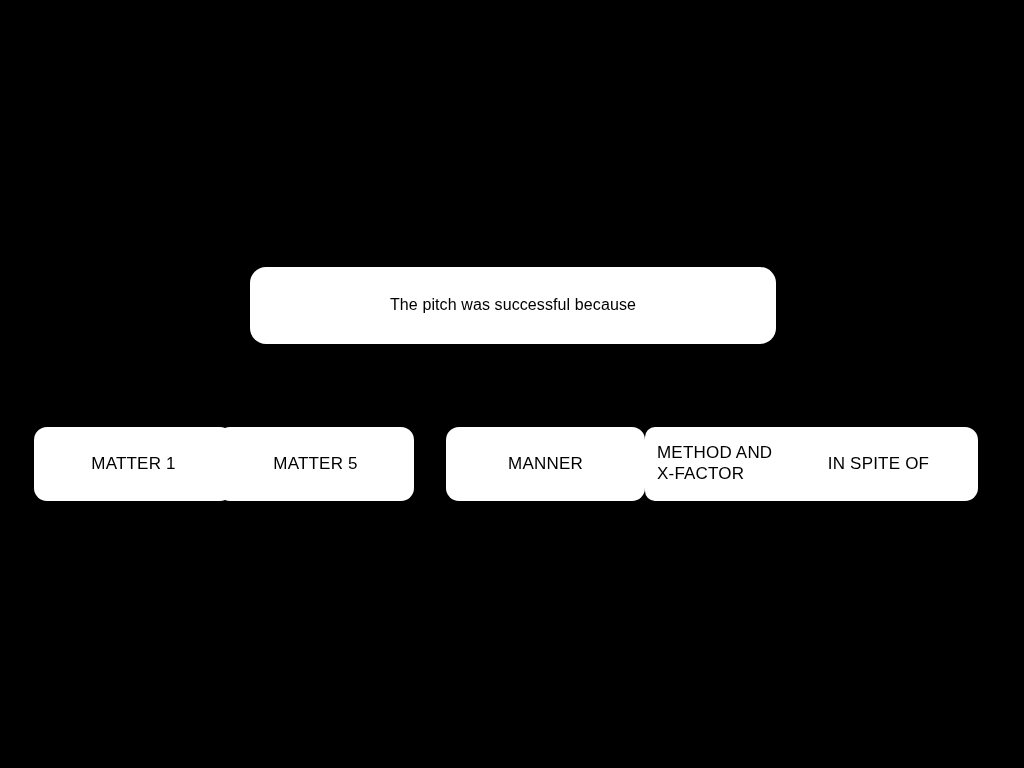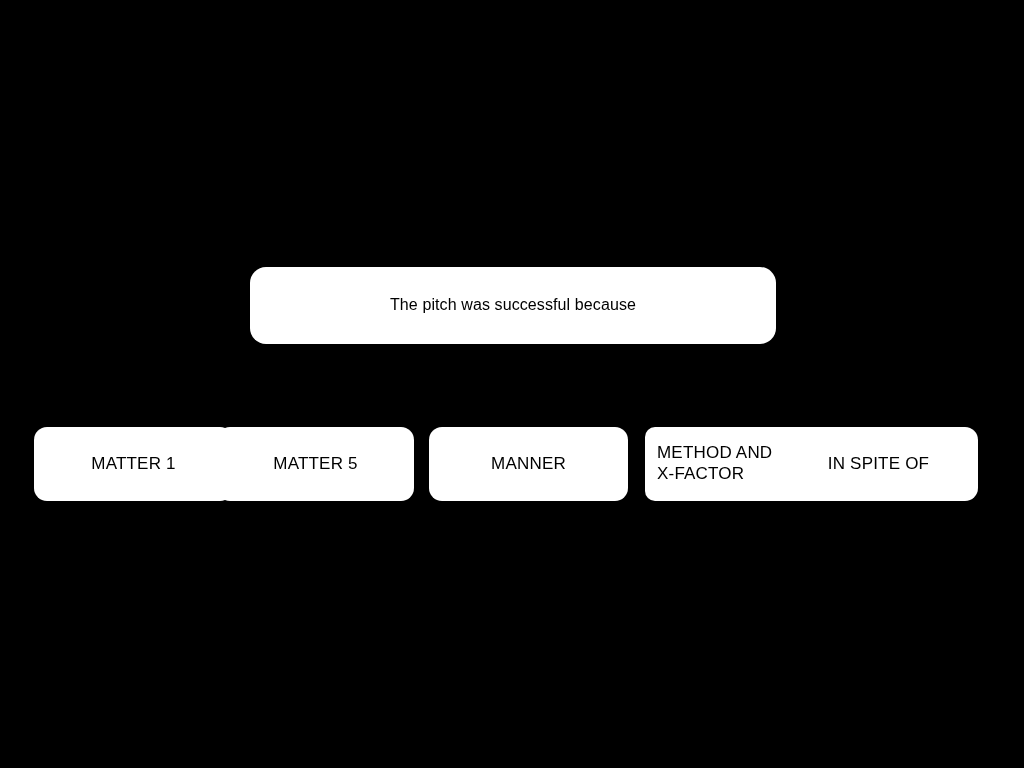--- a/index.html
+++ b/index.html
@@ -52,21 +52,21 @@
     top: 427px;
     height: 74px;
     border-radius: 13px;
     font-size: 17px;
     letter-spacing: 0.2px;
     padding: 4px 10px;
   }
 
   .node--cat-1 { left: 2px;   width: 199px; margin-left: 32px; }
   .node--cat-2 { left: 217px; width: 197px; }
-  .node--cat-3 { left: 429px; width: 199px; }
+  .node--cat-3 { left: 446px; width: 199px; }
   .node--cat-4 {
     left: 645px;
     width: 164px;
     border-radius: 10px;
     justify-content: flex-start;
     text-align: left;
     padding: 4px 10px 4px 12px;
   }
   .node--cat-5 { left: 779px; width: 199px; }
 

